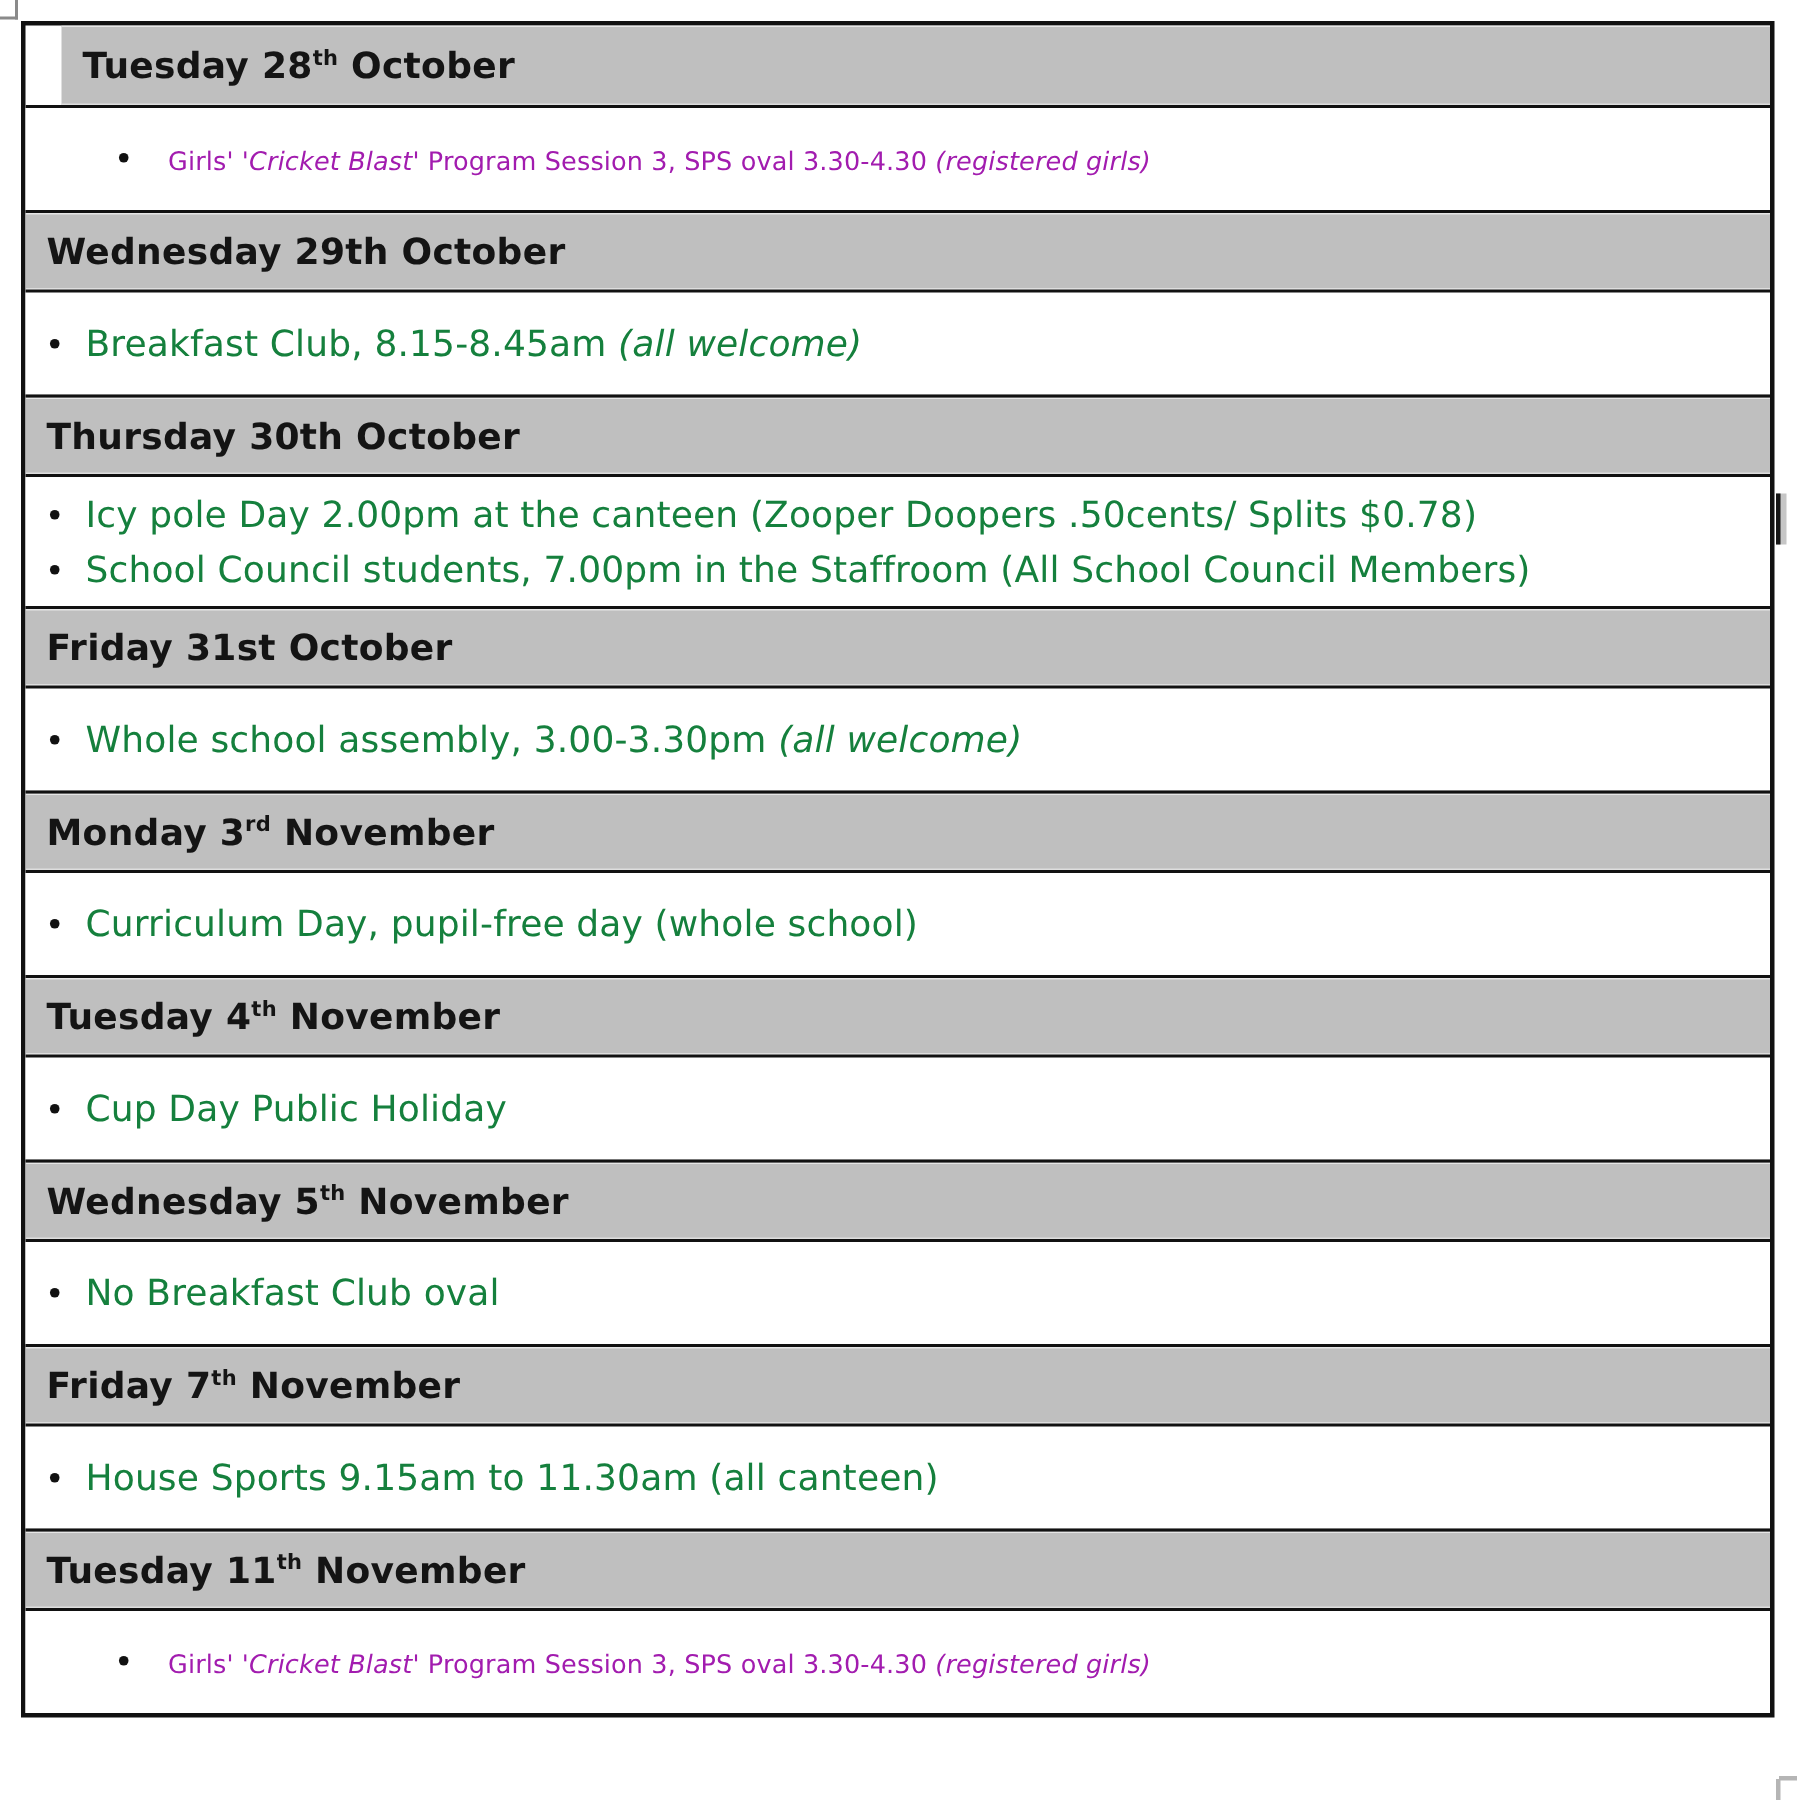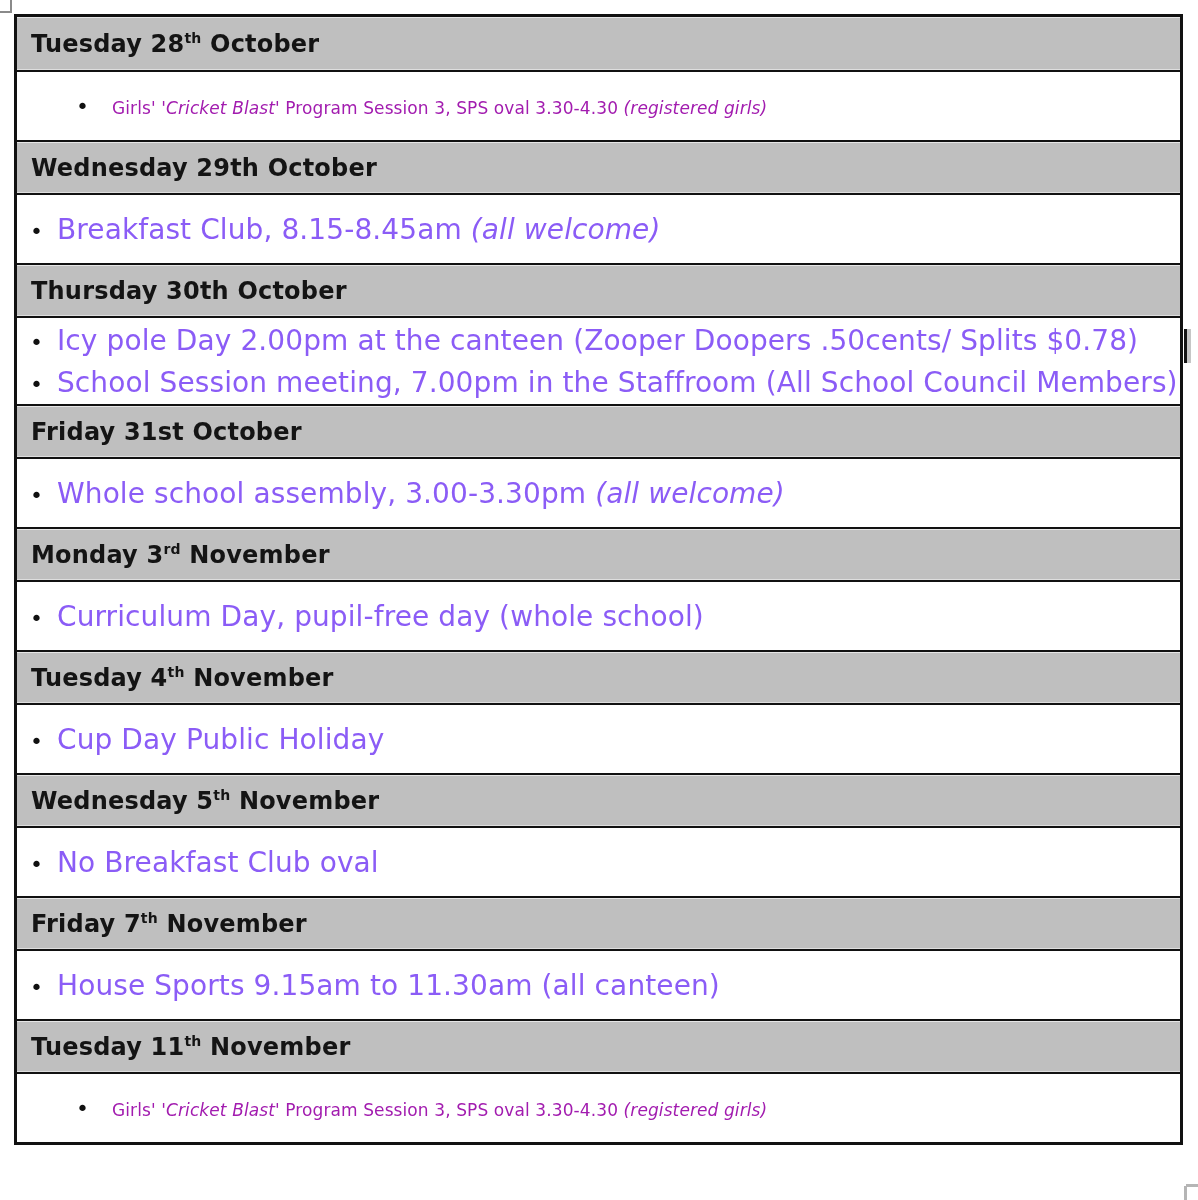--- a/index.html
+++ b/index.html
@@ -33,21 +33,21 @@
   .br-corner-h { position:absolute; left:1186px; top:1184px; width:12px; height:3px; background:#b5b5b5; }
   .br-corner-v { position:absolute; left:1184px; top:1186px; width:3px; height:14px; background:#b5b5b5; }
 
   .table {
     position:absolute; left:14px; top:14px;
     width:1169px;
     border:3px solid #111;
     background:#fff;
   }
   .row { border-top:2px solid #111; display:flex; flex-direction:column; justify-content:center; overflow:hidden; }
-  .row:first-child { border-top:none; }
+  .row:first-child { border-top:none;margin-left:24px; }
   .row.header {
     background:#bfbfbf;
     height:53px;
     padding-left:14px;
     font-weight:bold;
     font-size:24px;
     color:#141414;
     letter-spacing:0.2px;
     box-shadow: inset 0 1px 0 #e6e6e6, inset 0 -1px 0 #dedede;
     white-space:nowrap;
@@ -56,21 +56,21 @@
     font-size:14px;
     vertical-align:baseline;
     position:relative; top:-9px;
     font-weight:bold;
   }
   .row.event { background:#ffffff; height:70px; }
   .row.event.double { height:88px; }
   .line { display:flex; align-items:baseline; white-space:nowrap; padding-left:13px; }
   .line + .line { margin-top:9px; }
   .bullet { width:27px; font-size:22px; color:#111; flex:0 0 auto; }
-  .txt { font-size:28px; color:#8b5cf6; letter-spacing:0.1px; }
+  .txt { font-size:24px; color:#15803d; letter-spacing:0.1px; }
   .txt i { font-style:italic; }
   .row.event.wide .line { padding-left:59px; }
   .row.event.wide .bullet { width:36px; }
   .row.event.accent .txt { color:#a21caf; font-size:17px; }
 </style>
 </head>
 <body>
 
 <div class="canvas">
   <div class="corner-artifact"></div>
@@ -96,21 +96,21 @@
       <div class="row header">
         <span>Thursday 30th October</span>
       </div>
       <div class="row event double">
         <div class="line">
           <span class="bullet">•</span>
           <span class="txt"><span>Icy pole Day 2.00pm at the canteen (Zooper Doopers .50cents/ Splits $0.78)</span></span>
         </div>
         <div class="line">
           <span class="bullet">•</span>
-          <span class="txt"><span>School Session meeting, 7.00pm in the Staffroom (All School Council Members)</span></span>
+          <span class="txt"><span>School Council students, 7.00pm in the Staffroom (All School Council Members)</span></span>
         </div>
       </div>
       <div class="row header">
         <span>Friday 31st October</span>
       </div>
       <div class="row event">
         <div class="line">
           <span class="bullet">•</span>
           <span class="txt"><span>Whole school assembly, 3.00-3.30pm </span><i>(all welcome)</i></span>
         </div>

